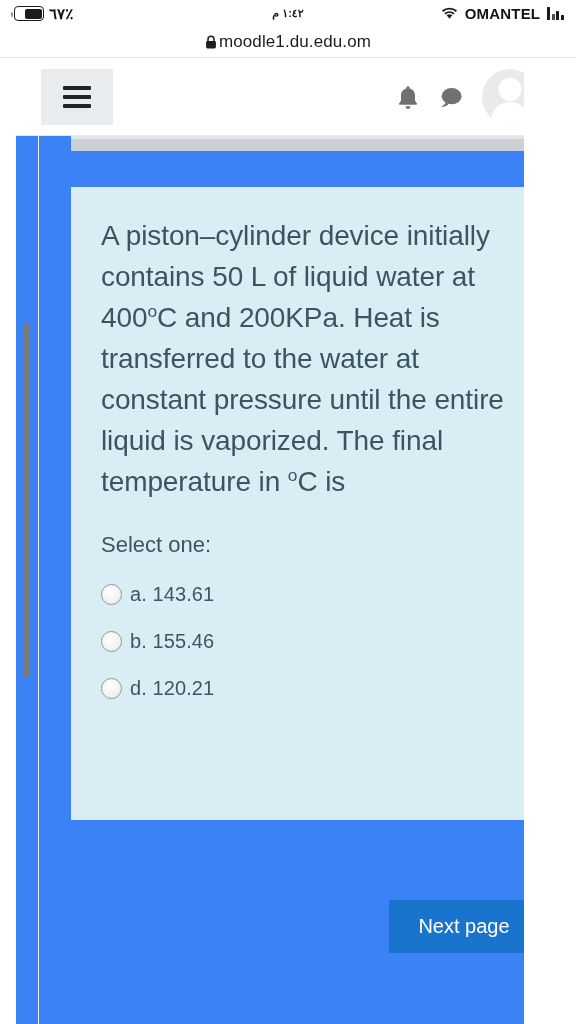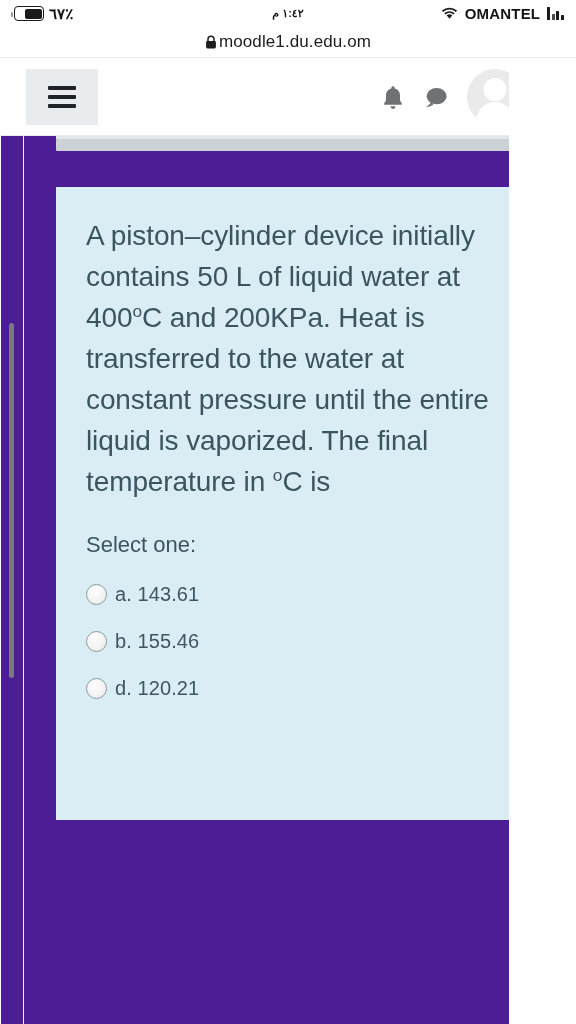--- a/index.html
+++ b/index.html
@@ -127,24 +127,24 @@
   .sb-divider {
     position: absolute;
     top: 57px; left: 0;
     width: 576px; height: 1px;
     background: #e6e6e6;
   }
 
   
   .page-frame {
     position: absolute;
-    top: 58px; left: 1px;
+    top: 58px; left: 16px;
     width: 508px;
     height: 966px;
-    background: #4c1d95;
+    background: #3b82f6;
     overflow: hidden;
   }
   .frame-border-left {
     position: absolute;
     left: 22px; top: 78px;
     width: 1px; height: 888px;
     background: #eceef0;
   }
   .frame-border-right {
     position: absolute;
@@ -413,18 +413,19 @@
           <span class="radio"></span>
           <span class="answer-label">b. 155.46</span>
         </div>
         <div class="answer-row">
           <span class="radio"></span>
           <span class="answer-label">d. 120.21</span>
         </div>
       </div>
     </div>
 
+    <button class="btn-next">Next page</button>
 
     <div class="scroll-track"></div>
     <div class="scroll-thumb"></div>
 
   </div>
 </div>
 
 </body></html>

